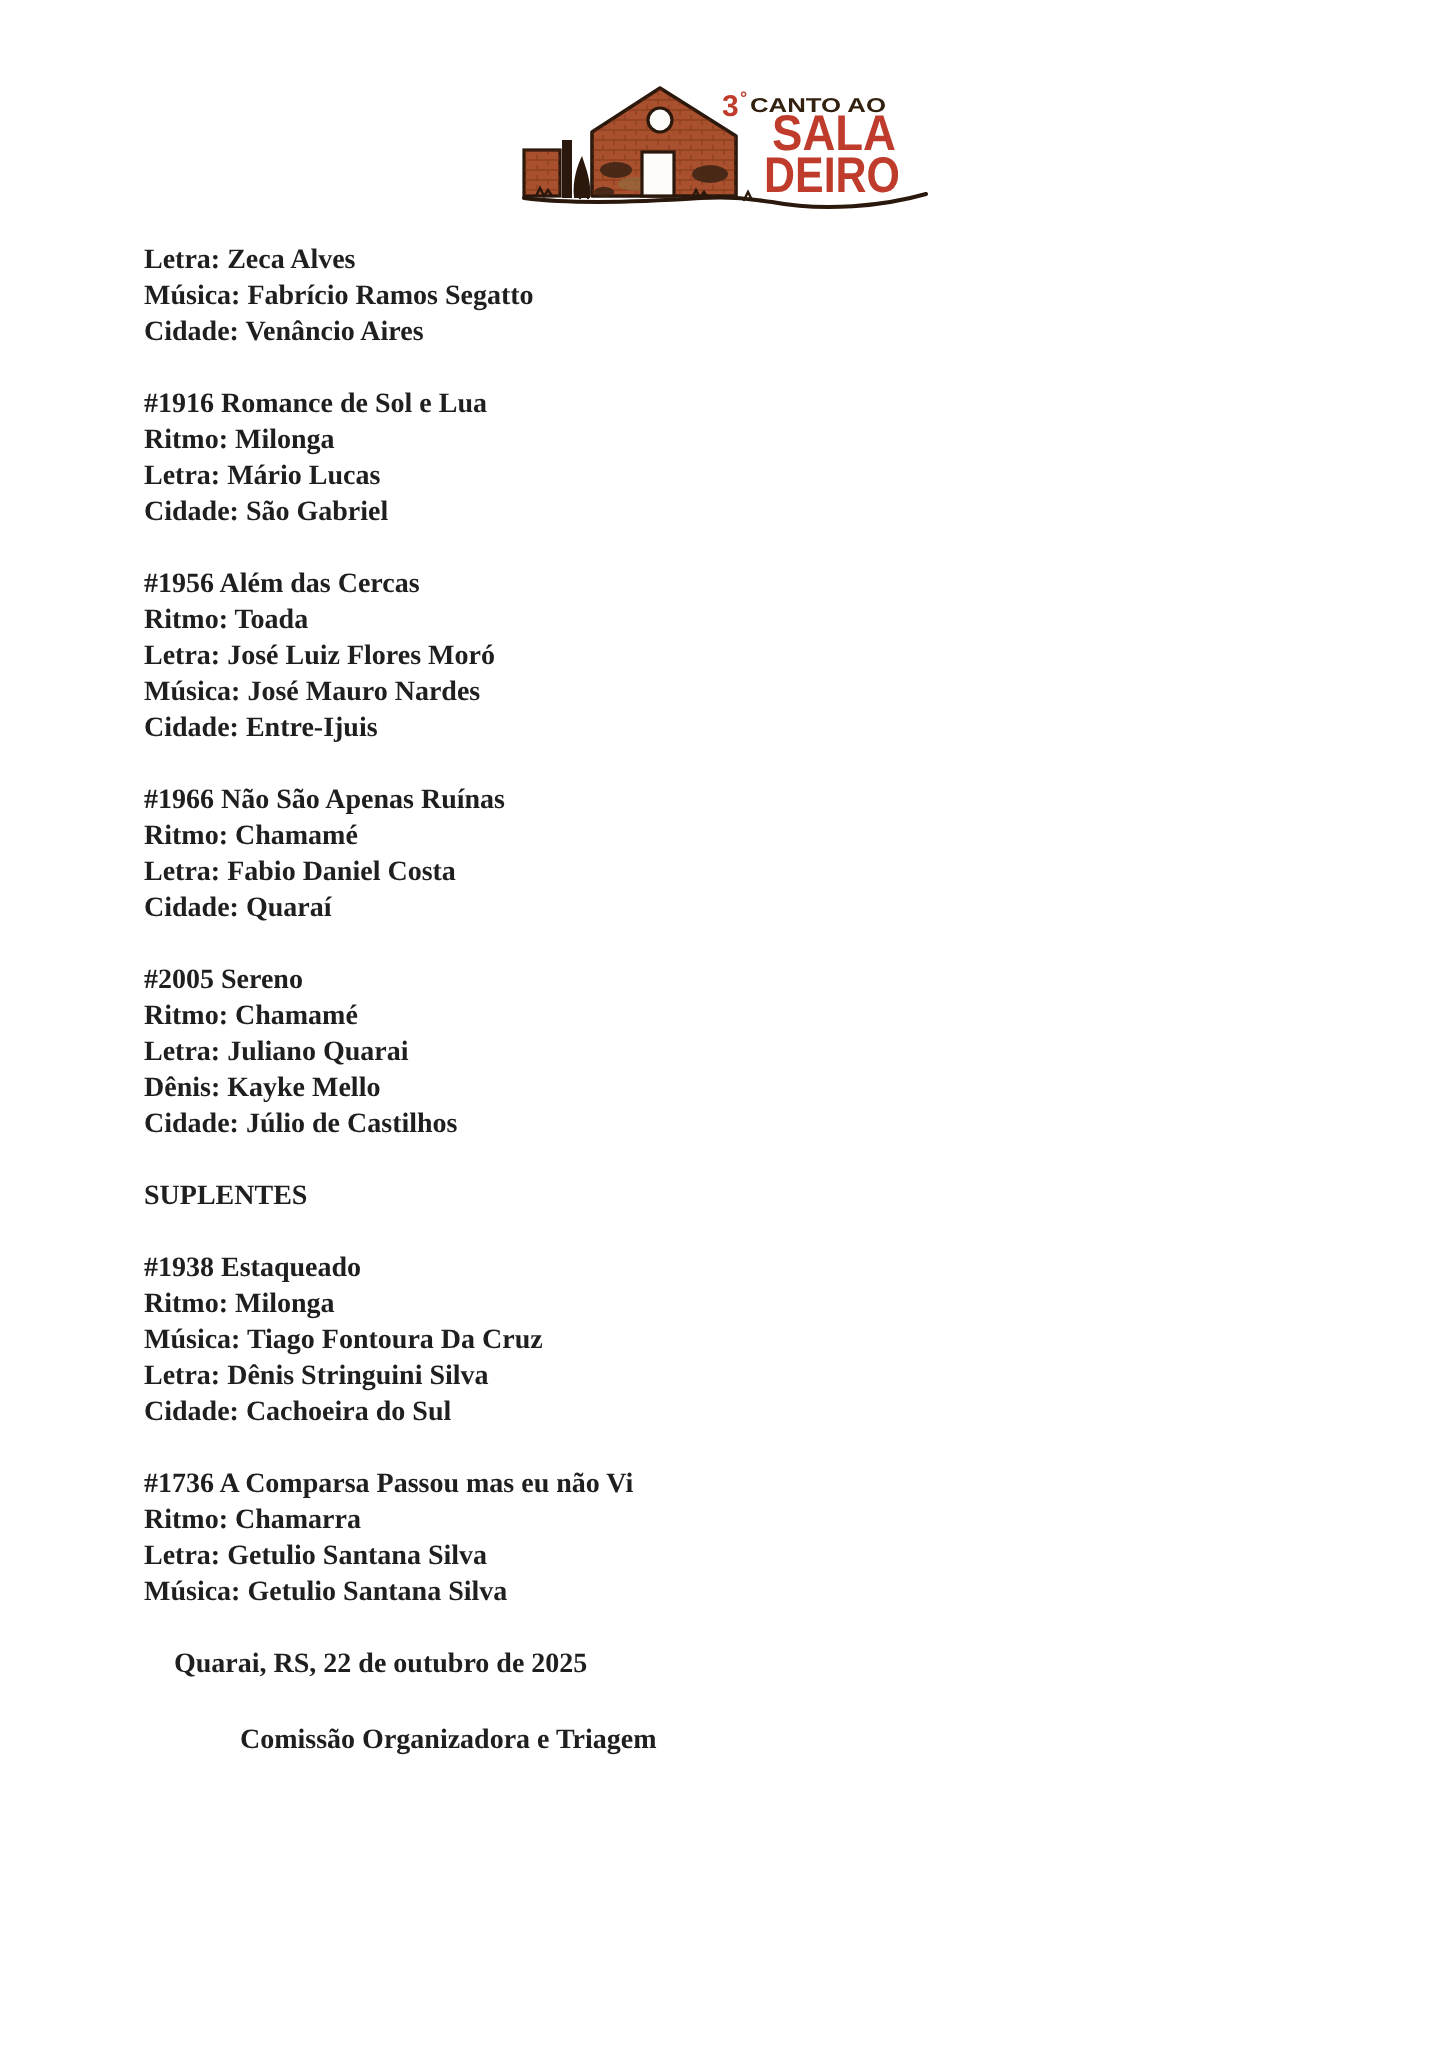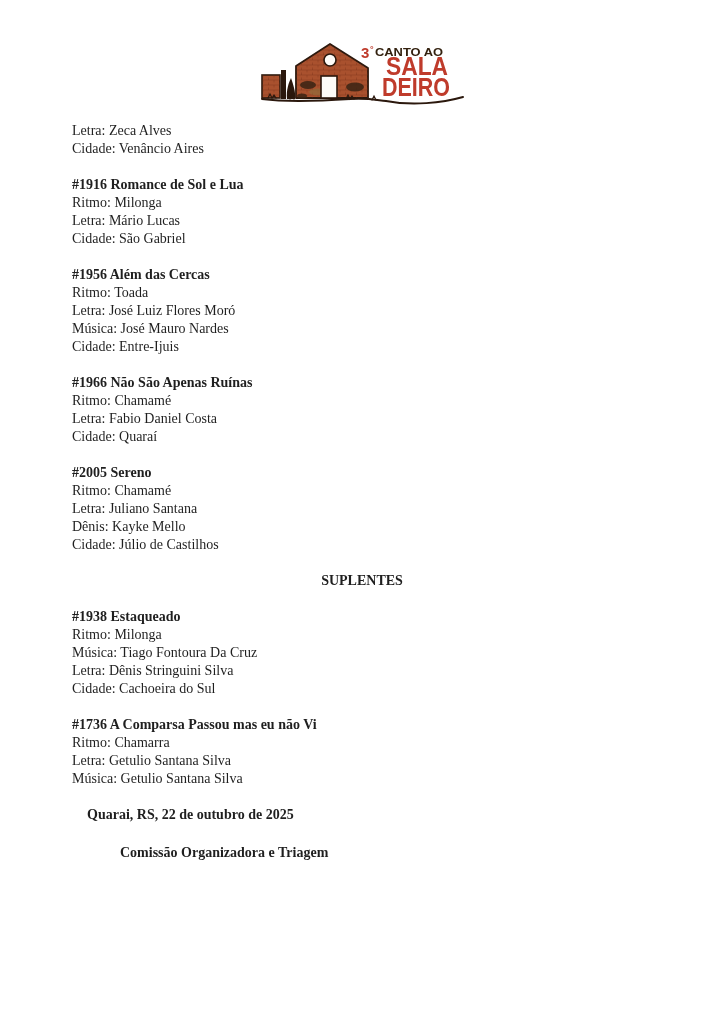--- a/index.html
+++ b/index.html
@@ -19,28 +19,29 @@
     height: 68px;
     margin: 40px auto 0 auto;
   }
   .logo-wrap svg { display: block; }
   .content {
     padding: 14px 72px 0 72px;
   }
   .content p {
     font-size: 14px;
     line-height: 18px;
+    font-weight: bold;
   }
   .entry { margin-bottom: 18px; }
   .entry-title { font-weight: bold; }
   .section-heading {
     font-size: 14px;
     line-height: 18px;
     font-weight: bold;
-    text-align: center;
+    text-align: left;
     margin-bottom: 18px;
   }
   .footer-date {
     font-weight: bold;
     margin-top: 6px;
     margin-left: 15px;
   }
   .footer-committee {
     font-weight: bold;
     margin-top: 20px;
@@ -101,20 +102,21 @@
         </g>
         <text x="115" y="16" font-size="10" textLength="68" lengthAdjust="spacingAndGlyphs" fill="#33210f">CANTO AO</text>
       </g>
     </svg>
   </div>
 
   <div class="content">
     <div id="main-entries">
         <div class="entry">
           <p class="entry-line">Letra: Zeca Alves</p>
+          <p class="entry-line">Música: Fabrício Ramos Segatto</p>
           <p class="entry-line">Cidade: Venâncio Aires</p>
         </div>
         <div class="entry">
           <p class="entry-title">#1916 Romance de Sol e Lua</p>
           <p class="entry-line">Ritmo: Milonga</p>
           <p class="entry-line">Letra: Mário Lucas</p>
           <p class="entry-line">Cidade: São Gabriel</p>
         </div>
         <div class="entry">
           <p class="entry-title">#1956 Além das Cercas</p>
@@ -125,21 +127,21 @@
         </div>
         <div class="entry">
           <p class="entry-title">#1966 Não São Apenas Ruínas</p>
           <p class="entry-line">Ritmo: Chamamé</p>
           <p class="entry-line">Letra: Fabio Daniel Costa</p>
           <p class="entry-line">Cidade: Quaraí</p>
         </div>
         <div class="entry">
           <p class="entry-title">#2005 Sereno</p>
           <p class="entry-line">Ritmo: Chamamé</p>
-          <p class="entry-line">Letra: Juliano Santana</p>
+          <p class="entry-line">Letra: Juliano Quarai</p>
           <p class="entry-line">Dênis: Kayke Mello</p>
           <p class="entry-line">Cidade: Júlio de Castilhos</p>
         </div>
       </div>
 
     <p class="section-heading">SUPLENTES</p>
 
     <div id="suplentes-entries">
         <div class="entry">
           <p class="entry-title">#1938 Estaqueado</p>

